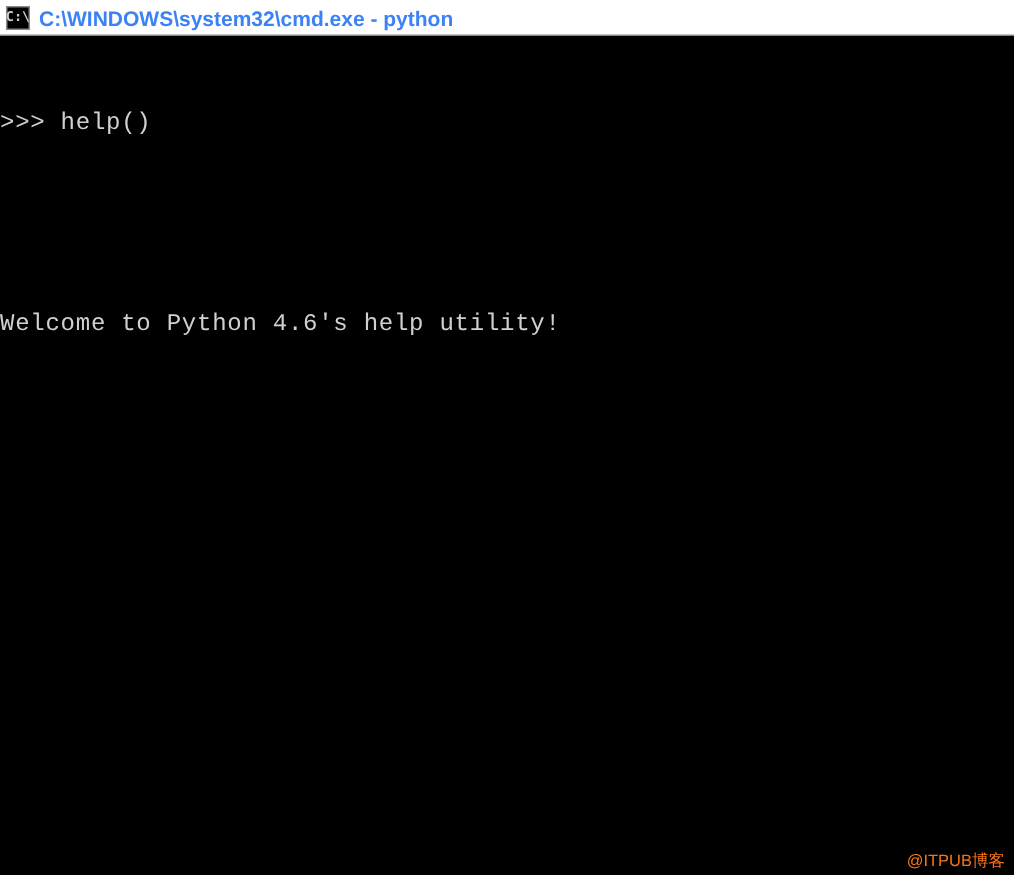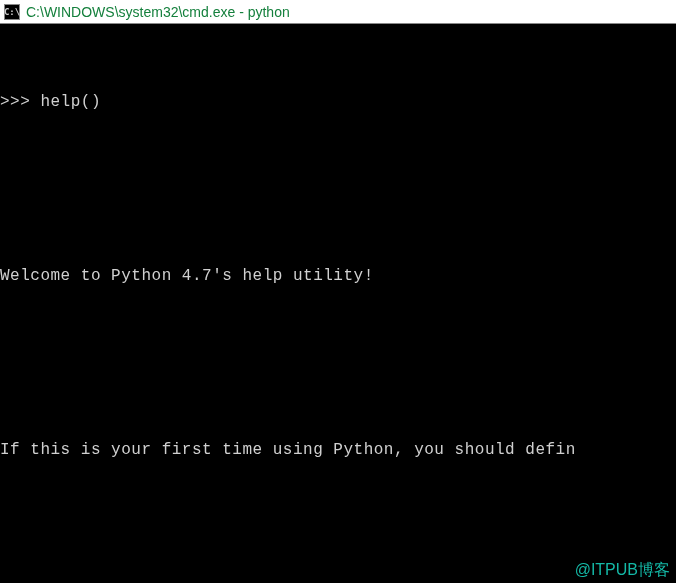--- a/index.html
+++ b/index.html
@@ -33,58 +33,57 @@
       display: flex;
       align-items: center;
       justify-content: center;
       margin-right: 6px;
       font-size: 9px;
       color: #ccc;
       font-family: monospace;
       font-weight: bold;
     }
     .title-text {
-      color: #15803d;
+      color: #3b82f6;
       font-size: 14px;
       font-family: "Segoe UI", sans-serif;
+      font-weight: bold;
     }
     .terminal {
       padding: 2px 0;
       line-height: 1.4;
       white-space: pre-wrap;
       word-break: break-all;
       letter-spacing: 0.5px;
     }
     .terminal-line {
       min-height: 22px;
-      margin-top: 20px;
     }
     .watermark {
       position: absolute;
       bottom: 2px;
       right: 6px;
-      font-size: 16px;
-      color: #14b8a6;
+      font-size: 11px;
+      color: #f97316;
       font-family: sans-serif;
     }
   </style>
 </head>
 <body>
 
 <div class="title-bar">
   <div class="title-icon">C:\</div>
   <span class="title-text">C:\WINDOWS\system32\cmd.exe - python</span>
 </div>
 
 <div class="terminal">
   <div class="terminal-line">&gt;&gt;&gt; help()</div>
   <div class="terminal-line"></div>
-  <div class="terminal-line">Welcome to Python 4.7's help utility!</div>
+  <div class="terminal-line">Welcome to Python 4.6's help utility!</div>
   <div class="terminal-line"></div>
-  <div class="terminal-line">If this is your first time using Python, you should defin</div>
   <div class="terminal-line"></div>
   
   
   
   
   
   
   
   
   

